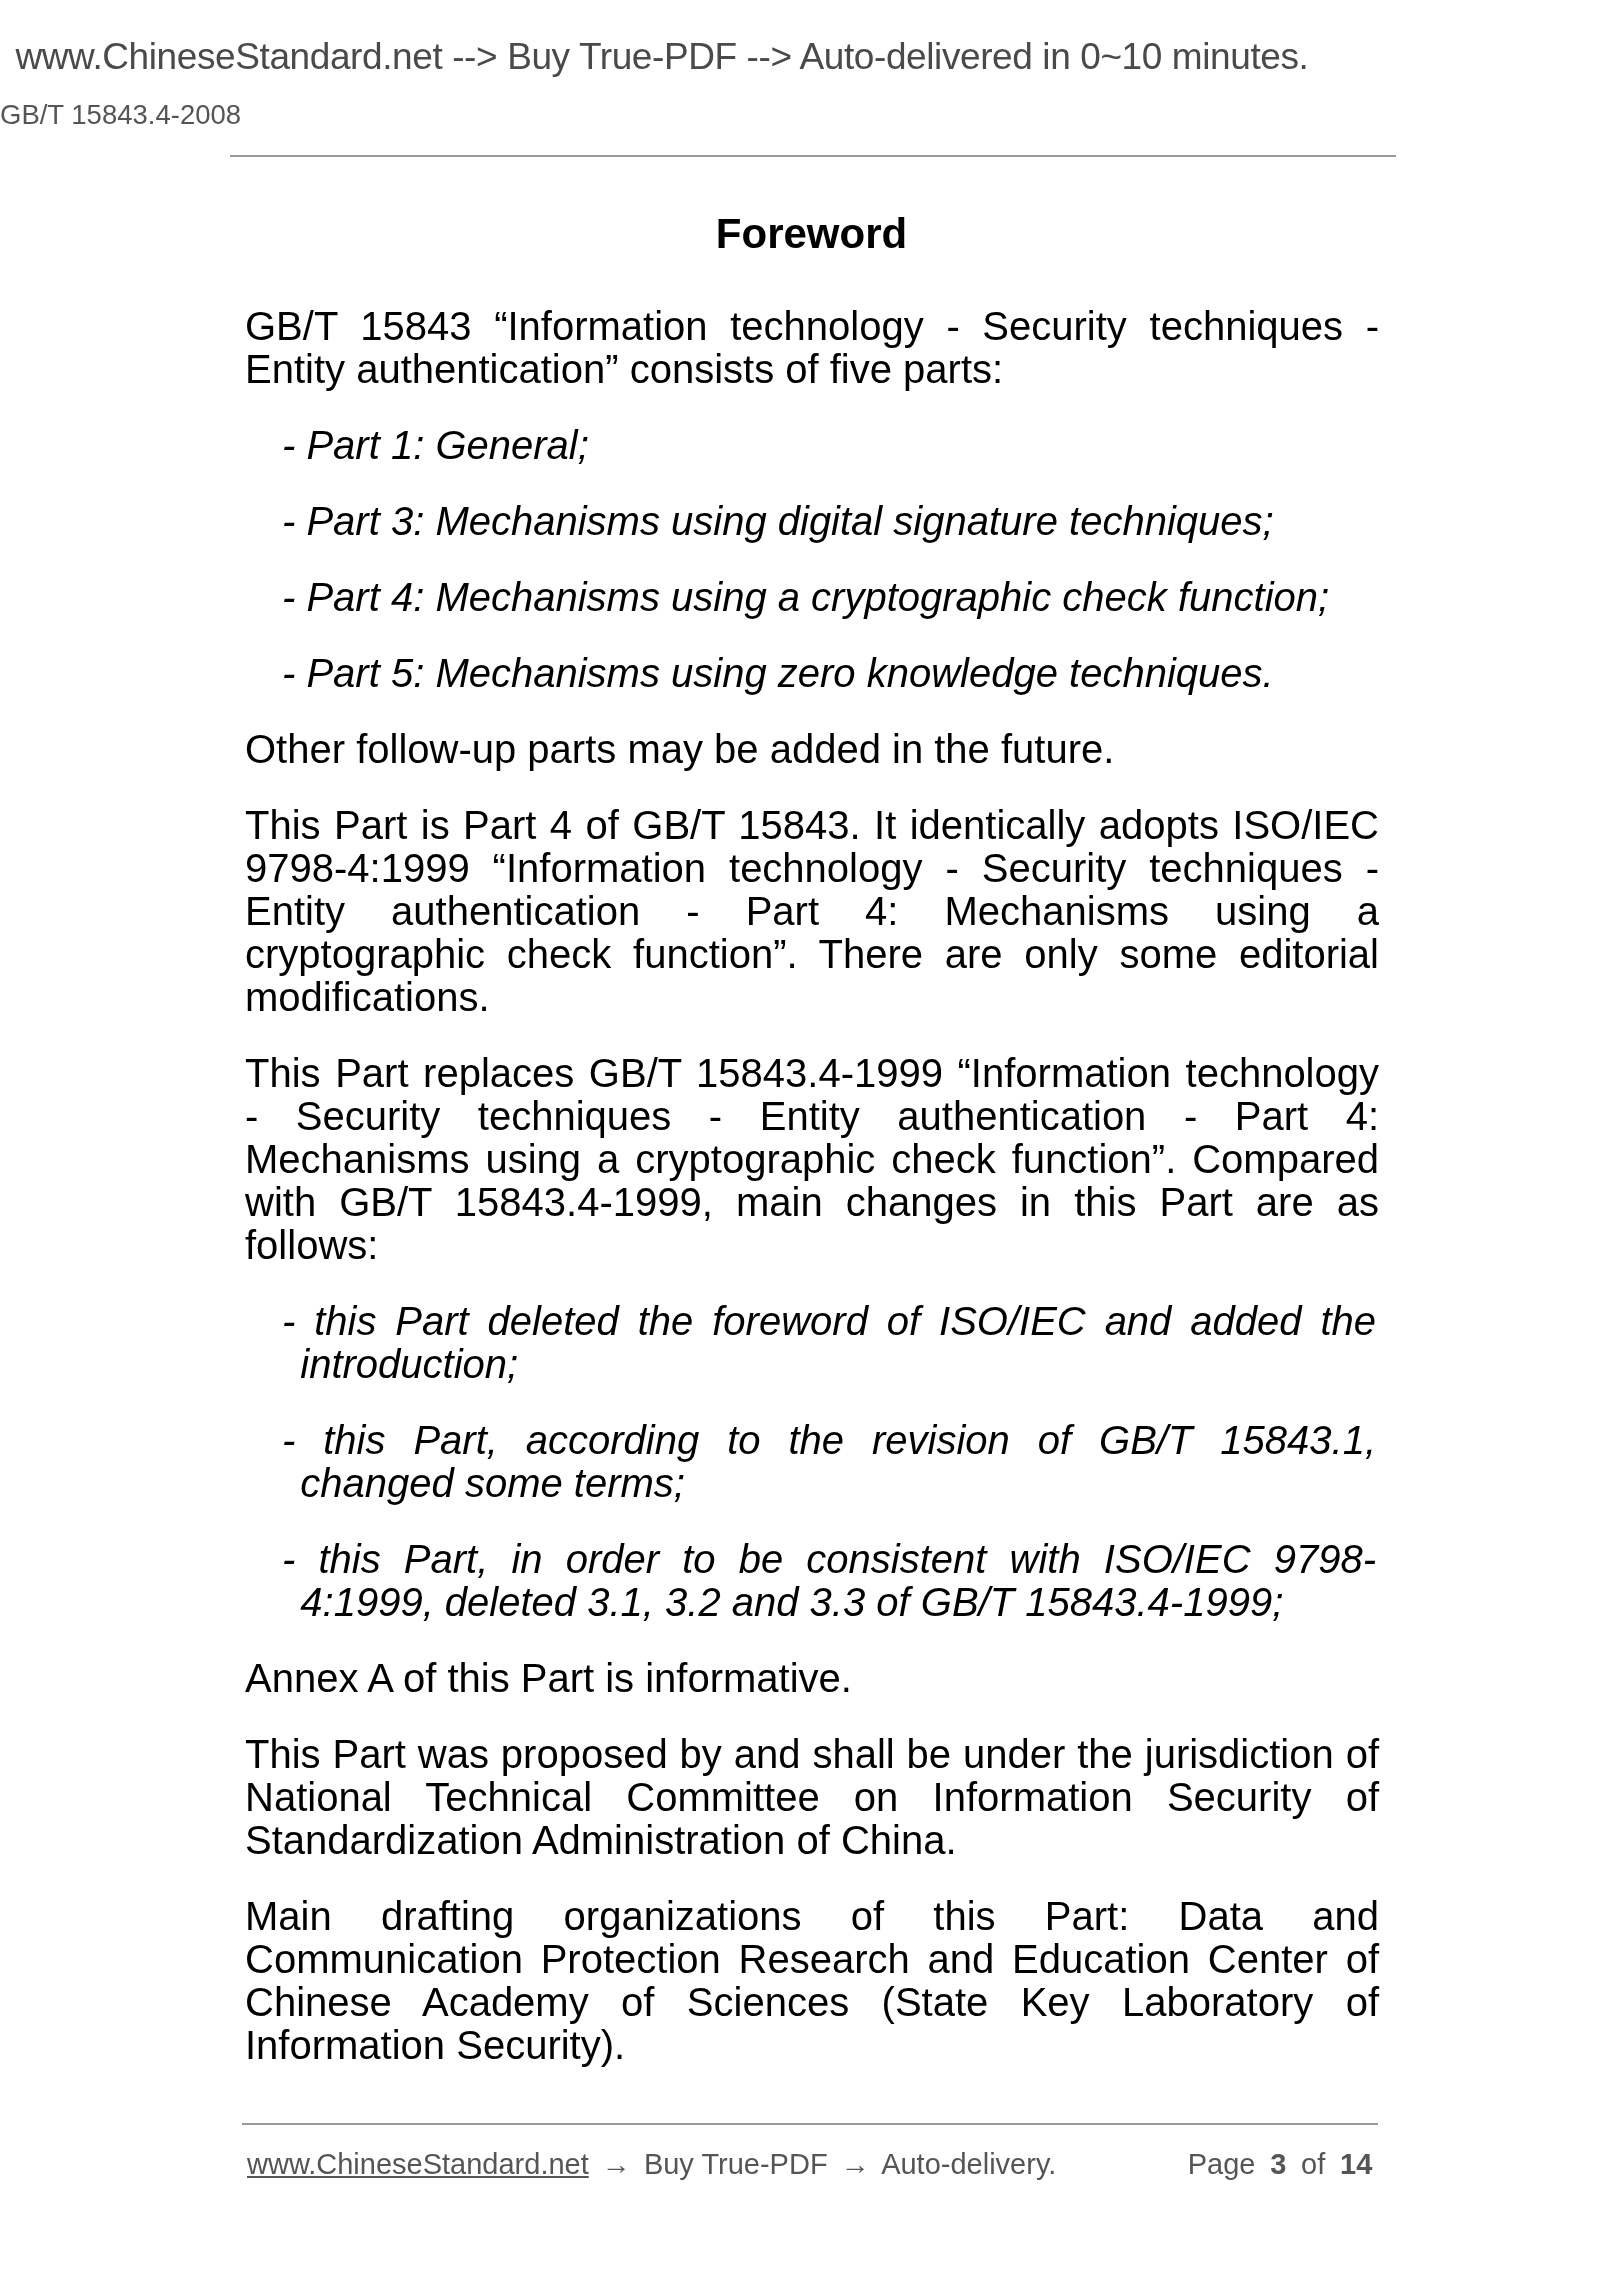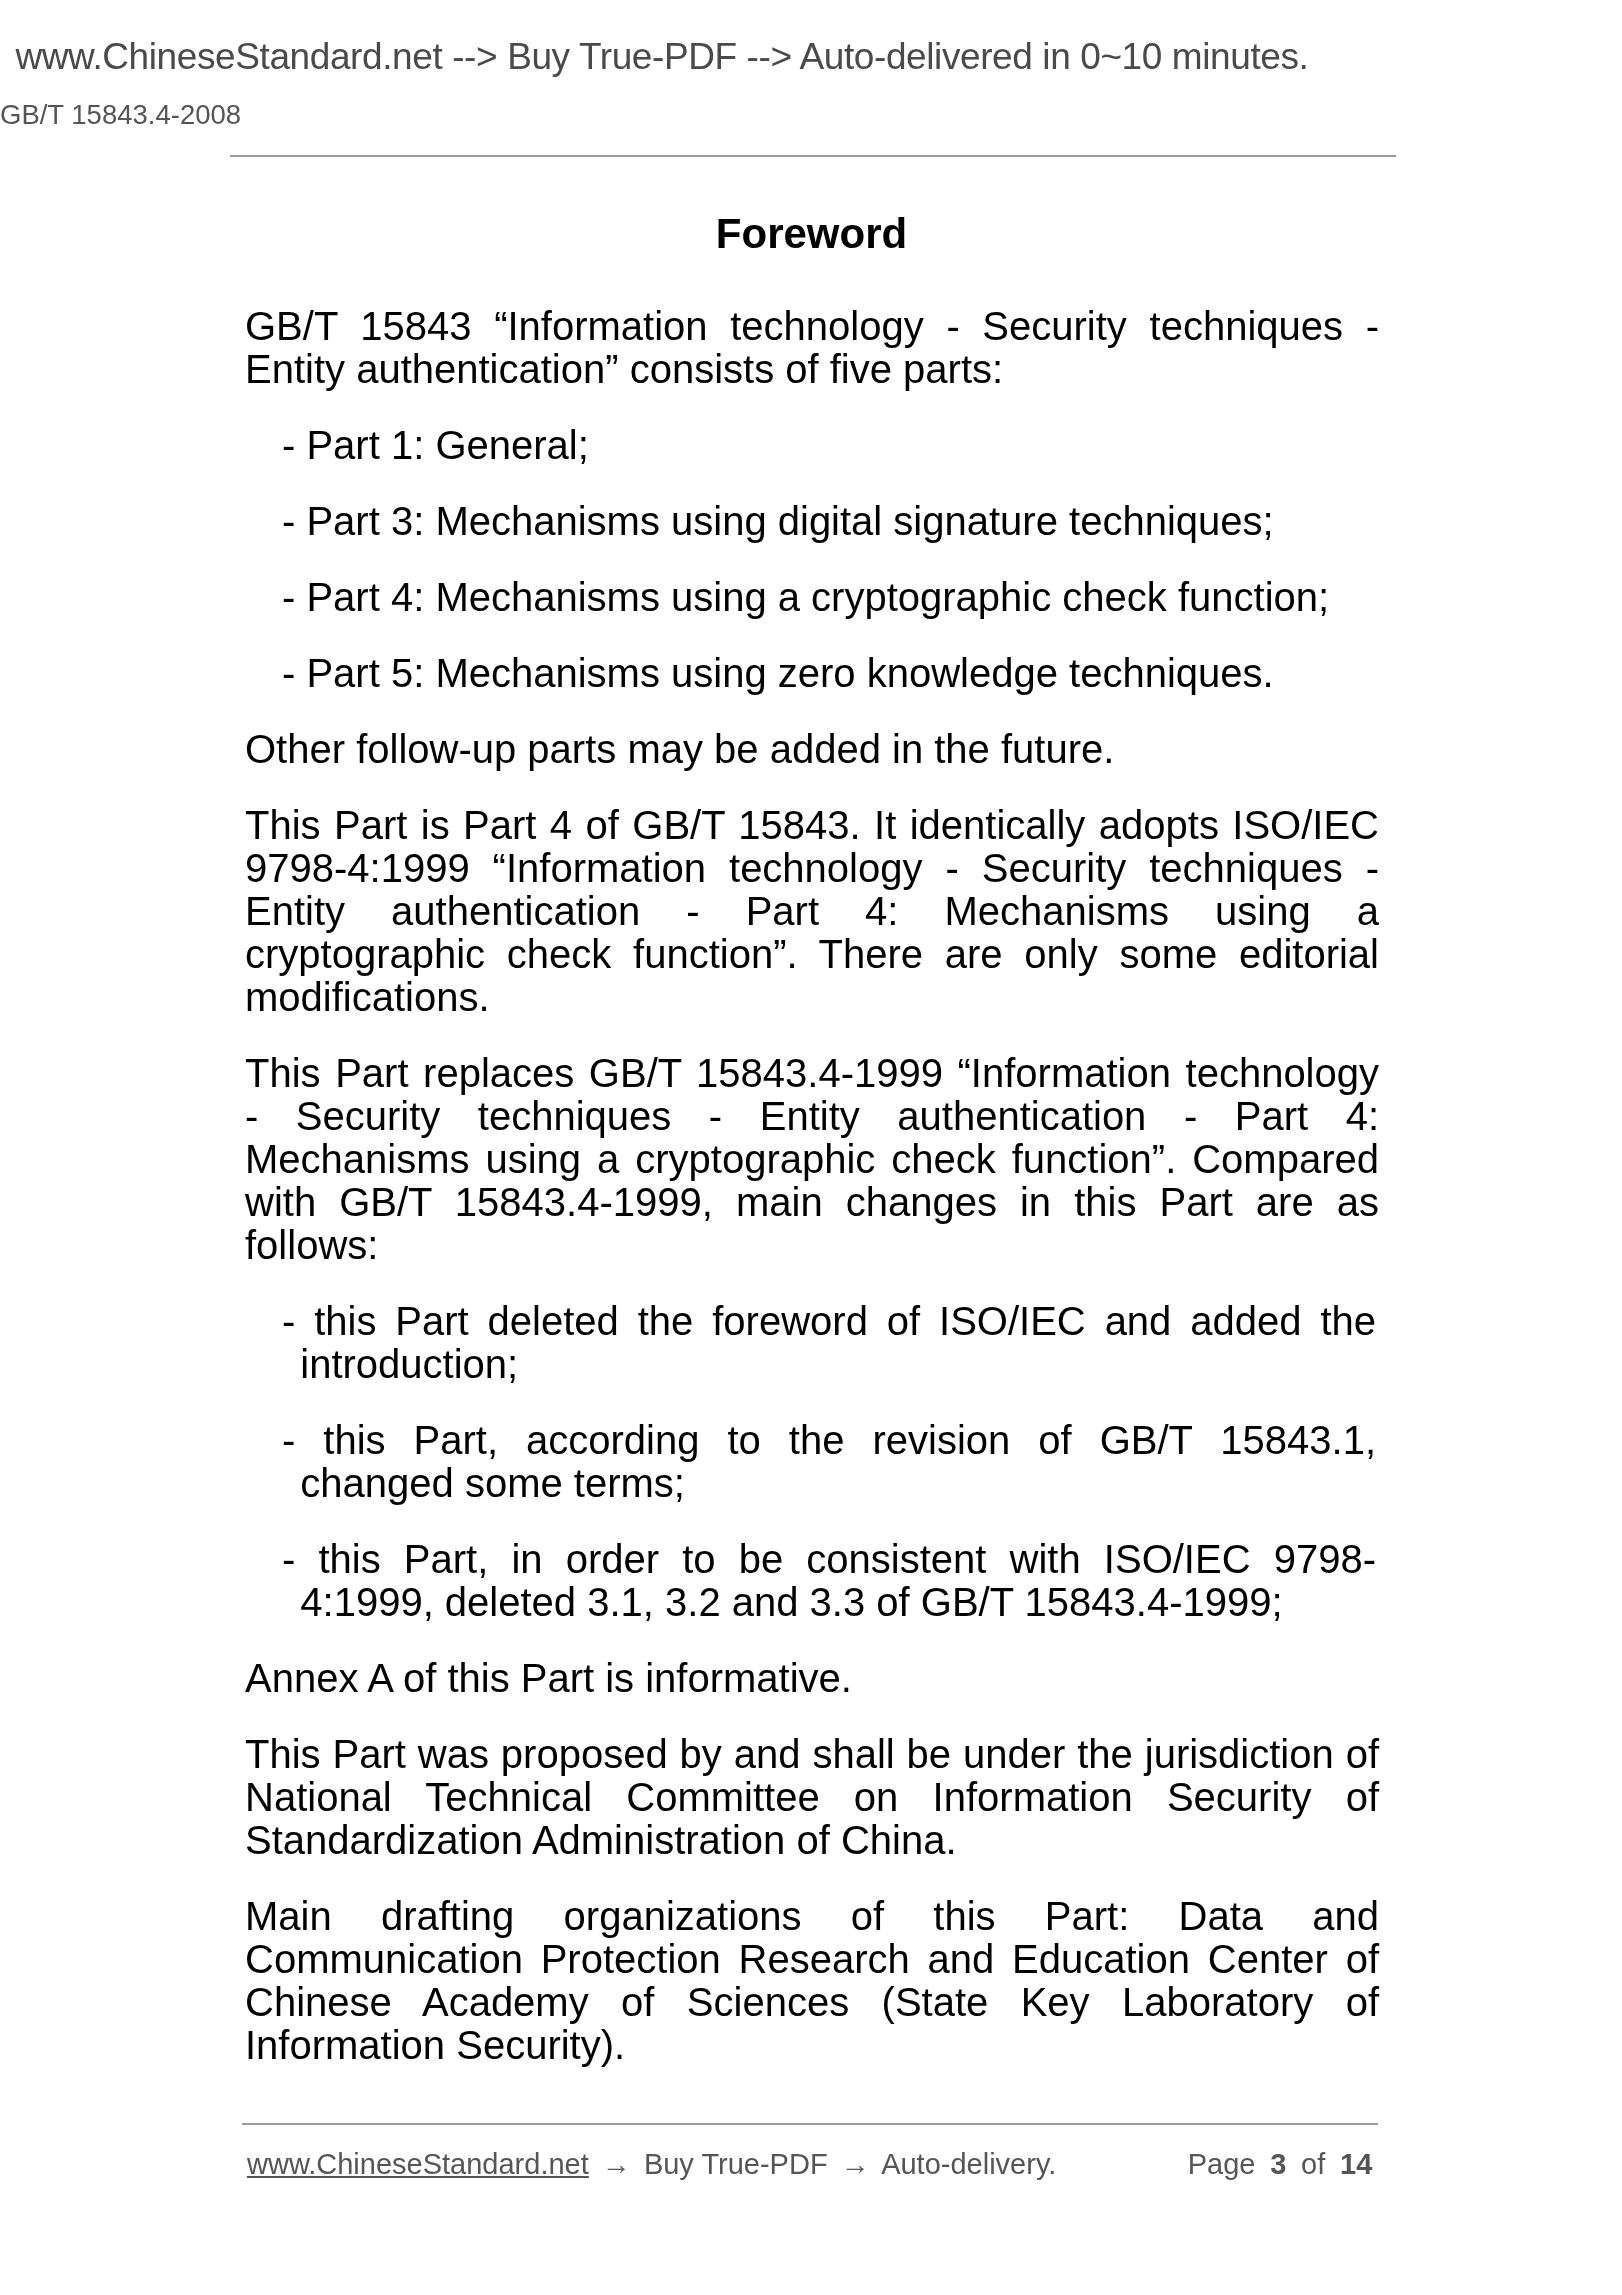--- a/index.html
+++ b/index.html
@@ -63,20 +63,21 @@
     }
     .para {
       margin: 0 0 33px 0;
       text-align: justify;
     }
     .list-item {
       margin: 0 3px 33px 37px;
       padding-left: 18.3px;
       text-indent: -18.3px;
       text-align: justify;
+      font-style: italic;
     }
     .list-item.hang {
       padding-left: 18.3px;
       text-indent: -18.3px;
     }
     .footer-rule {
       position: absolute;
       top: 2123px;
       left: 242px;
       width: 1136px;

